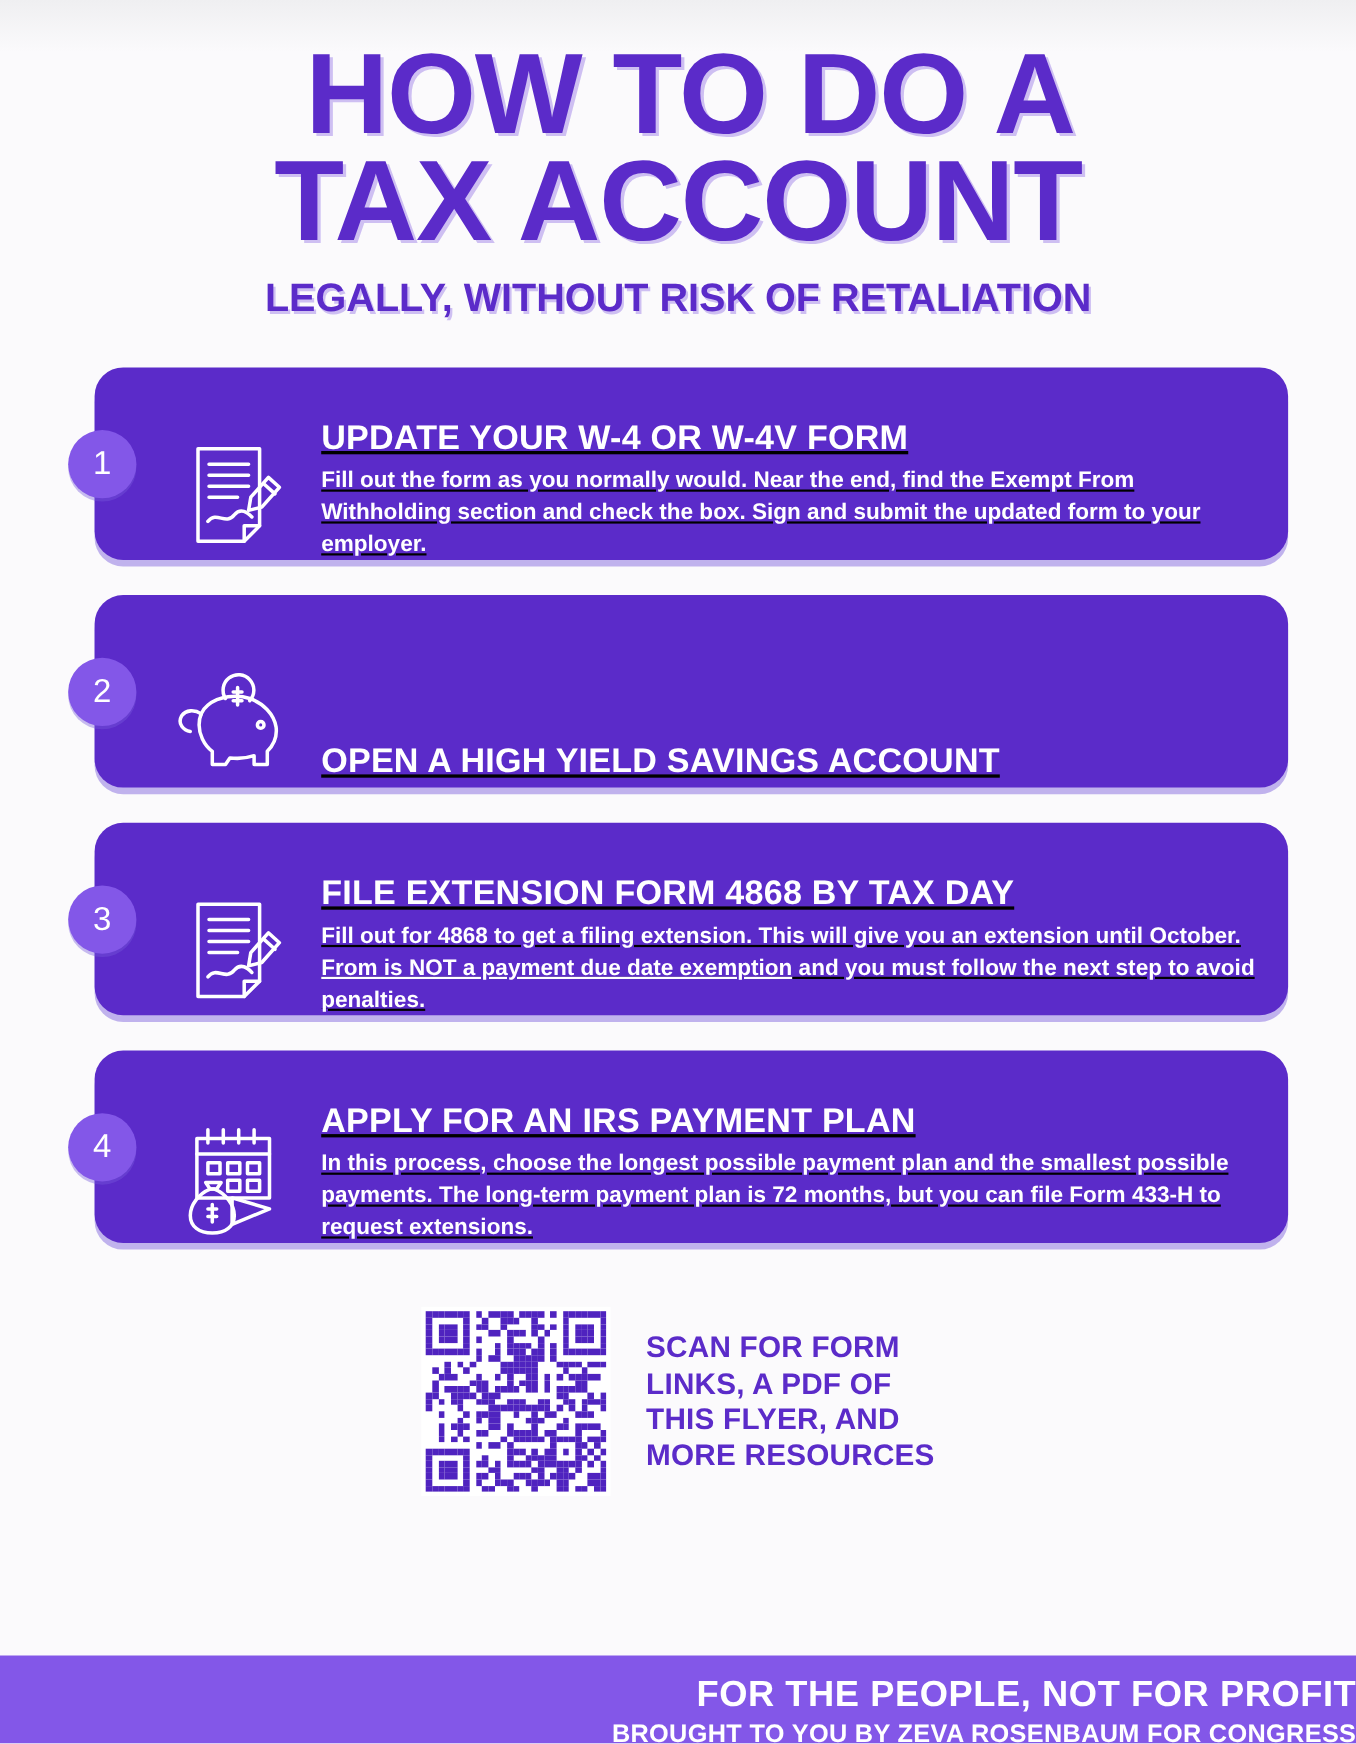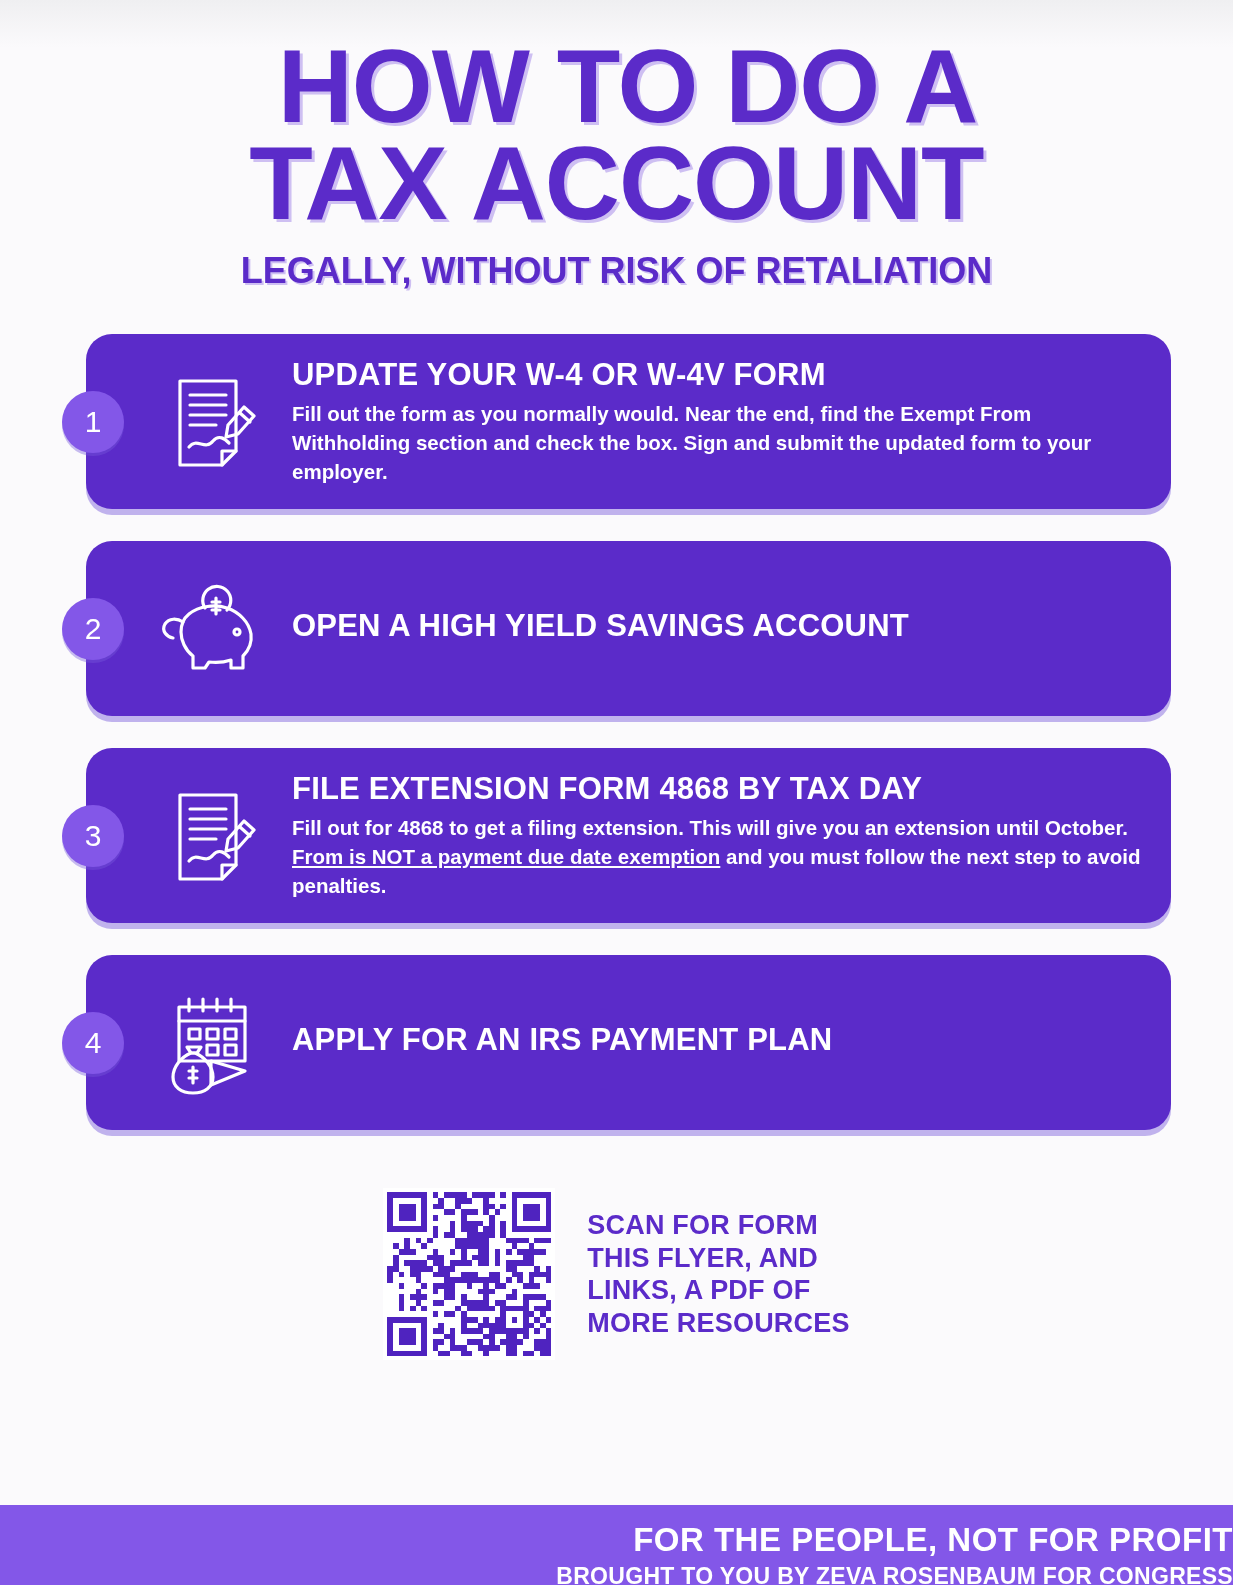--- a/index.html
+++ b/index.html
@@ -47,23 +47,24 @@
   .step-card {
     position: absolute;
     left: 24px;
     right: 0;
     top: 0;
     bottom: 0;
     background: #5b2bc9;
     border-radius: 26px;
     box-shadow: 0 6px 0 rgba(120,90,220,0.45);
     display: flex;
-    align-items: center;
+    align-items: flex-end;
     padding-left: 62px;
     padding-right: 10px;
+    text-decoration: underline;
   }
   .step-badge {
     position: absolute;
     left: 0;
     top: 50%;
     transform: translateY(-50%);
     width: 62px;
     height: 62px;
     border-radius: 50%;
     background: #8357e8;
@@ -243,20 +244,23 @@
             <rect x="54" y="60" width="11" height="10"></rect>
             <rect x="72" y="60" width="11" height="10"></rect>
             <path d="M58 76 l34 10 l-34 14 z"></path>
             <path d="M38 68 c-10 4 -18 14 -18 24 c0 10 8 16 20 16 c12 0 20 -6 20 -16 c0 -10 -8 -20 -18 -24 z"></path>
             <path d="M34 62 h14 l-4 6 h-6 z"></path>
             <path d="M40 82 v16 M36 86 h8 M36 93 h8"></path>
           </svg>
         </div>
         <div class="step-text">
           <div class="step-title">APPLY FOR AN IRS PAYMENT PLAN</div>
+          <div class="step-body">
+            <span>In this process, choose the longest possible payment plan and the smallest possible payments. The long-term payment plan is 72 months, but you can file Form 433-H to request extensions.</span>
+          </div>
         </div>
       </div>
       <div class="step-badge">4</div>
     </div>
 
   </div>
 
   <div class="qr-section">
     <div class="qr-box">
       <div class="qr-grid" id="qr-grid">
@@ -1098,22 +1102,22 @@
           <i></i>
           <i class="on"></i>
           <i class="on"></i>
           <i></i>
           <i class="on"></i>
           <i class="on"></i>
         </div>
     </div>
     <div class="qr-caption">
       <div>SCAN FOR FORM</div>
+      <div>LINKS, A PDF OF</div>
       <div>THIS FLYER, AND</div>
-      <div>LINKS, A PDF OF</div>
       <div>MORE RESOURCES</div>
     </div>
   </div>
 
   <div class="footer">
     <div class="footer-main">FOR THE PEOPLE, NOT FOR PROFIT</div>
     <div class="footer-sub">BROUGHT TO YOU BY ZEVA ROSENBAUM FOR CONGRESS</div>
   </div>
 
 </div>

